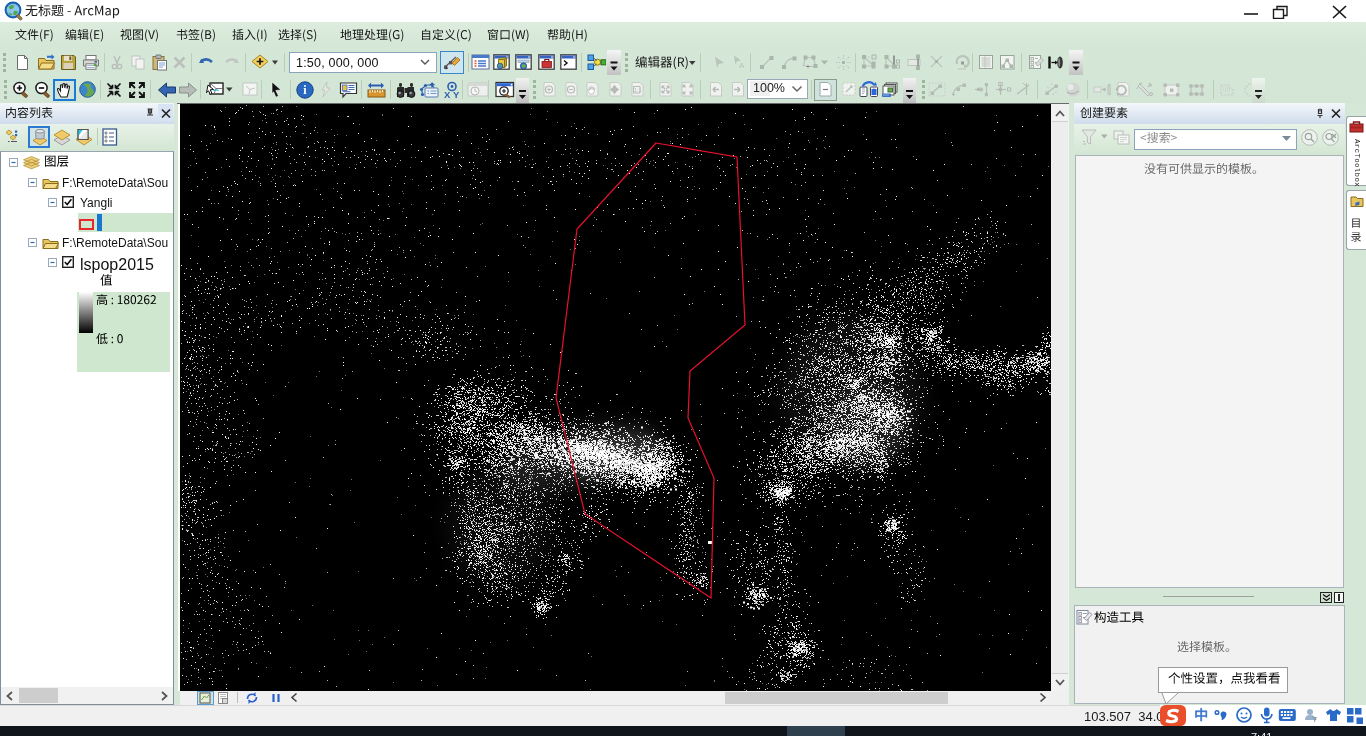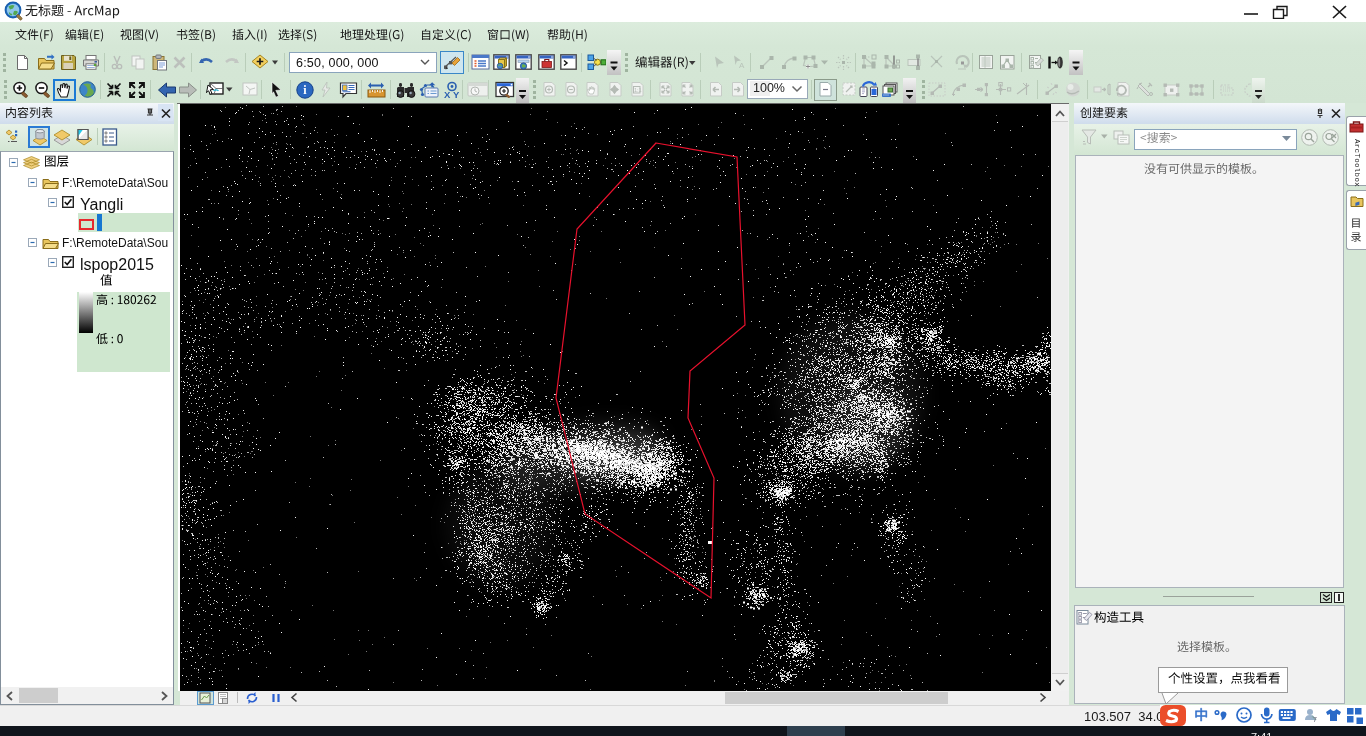--- a/index.html
+++ b/index.html
@@ -105,21 +105,21 @@
 <div class="sep" style="left:245px;top:53px;height:19px"></div>
 <svg style="position:absolute;left:250px;top:54px" width="20" height="18" viewBox="0 0 20 18">
     <path d="M10 1l8 6.5-8 6.5-8-6.5z" fill="#f2cf5e" stroke="#a8861f"></path>
     <path d="M10 4.2v6.6M6.7 7.5h6.6" stroke="#1a1a1a" stroke-width="1.7"></path>
   </svg>
 <svg style="position:absolute;left:271px;top:59px" width="9" height="7" viewBox="0 0 9 7">
     <path d="M1 1.5h6L4 5.5z" fill="#3a3a3a"></path>
   </svg>
 <div class="sep" style="left:284px;top:53px;height:19px"></div>
 <div class="abs" style="left:289px;top:52px;width:148px;height:21px;background:#fff;border:1px solid #8aa4bc"></div>
-<div class="abs" style="left:296px;top:56px;font-size:12.5px;color:#111;letter-spacing:0.2px">6:50, 000, 000</div>
+<div class="abs" style="left:296px;top:56px;font-size:12.5px;color:#111;letter-spacing:0.2px">1:50, 000, 000</div>
 <svg style="position:absolute;left:420px;top:59px" width="10" height="7" viewBox="0 0 10 7">
     <path d="M1 1l4 4 4-4" stroke="#555" stroke-width="1.4" fill="none"></path>
   </svg>
 <div class="abs" style="left:440px;top:51px;width:24px;height:23px;background:#cfe6ef;border:1px solid #3a87c8"></div>
 <svg style="position:absolute;left:443px;top:54px" width="18" height="17" viewBox="0 0 18 17">
     <path d="M2 13L13 3" stroke="#555" stroke-width="1.2"></path>
     <rect x="1" y="11.5" width="3.4" height="3.4" fill="#555"></rect>
     <rect x="6" y="7" width="3.4" height="3.4" fill="#555"></rect>
     <path d="M9 9l5.5-5.5 2.5 2.5L11.5 11.5z" fill="#e8a33a" stroke="#9c6a15" stroke-width="0.8"></path>
     <path d="M2.5 15.5l2.5-1-1.8-1.8z" fill="#333"></path>
@@ -652,21 +652,21 @@
   </svg>
 <div class="abs" style="left:62px;top:176px;width:111px;height:14px;overflow:hidden;font-size:12px;color:#111;white-space:nowrap">F:\RemoteData\Sou</div>
 <svg style="position:absolute;left:48px;top:198px" width="9" height="9" viewBox="0 0 9 9">
     <rect x="0.5" y="0.5" width="8" height="8" fill="#fff" stroke="#9aa8b8"></rect>
     <path d="M2.5 4.5h4" stroke="#2b6bb0" stroke-width="1.2"></path>
   </svg>
 <svg style="position:absolute;left:62px;top:196px" width="12" height="12" viewBox="0 0 12 12">
     <rect x="0.7" y="0.7" width="10.6" height="10.6" fill="#fff" stroke="#222" stroke-width="1.4"></rect>
     <path d="M2.8 6l2.4 2.6L9.4 3.2" stroke="#111" stroke-width="1.6" fill="none"></path>
   </svg>
-<div class="abs" style="left:80px;top:196px;font-size:16px;color:#111">Yangli</div>
+<div class="abs" style="left:80px;top:196px;font-size:12px;color:#111">Yangli</div>
 <div class="abs" style="left:78px;top:213px;width:95px;height:19px;background:#cfe7cf"></div>
 <div class="abs" style="left:79px;top:219px;width:15px;height:11px;border:2px solid #e8282d"></div>
 <div class="abs" style="left:97px;top:214px;width:5px;height:17px;background:#1777d1"></div>
 <svg style="position:absolute;left:28px;top:238px" width="9" height="9" viewBox="0 0 9 9">
     <rect x="0.5" y="0.5" width="8" height="8" fill="#fff" stroke="#9aa8b8"></rect>
     <path d="M2.5 4.5h4" stroke="#2b6bb0" stroke-width="1.2"></path>
   </svg>
 <svg style="position:absolute;left:42px;top:236px" width="17" height="14" viewBox="0 0 17 14">
     <path d="M1 3.5h5.5l1.5 2h8v7H1z" fill="#e8c55e" stroke="#8a6d1a"></path>
     <path d="M1 12.5l2.5-5h13l-3 5z" fill="#f4dc8a" stroke="#8a6d1a"></path>

